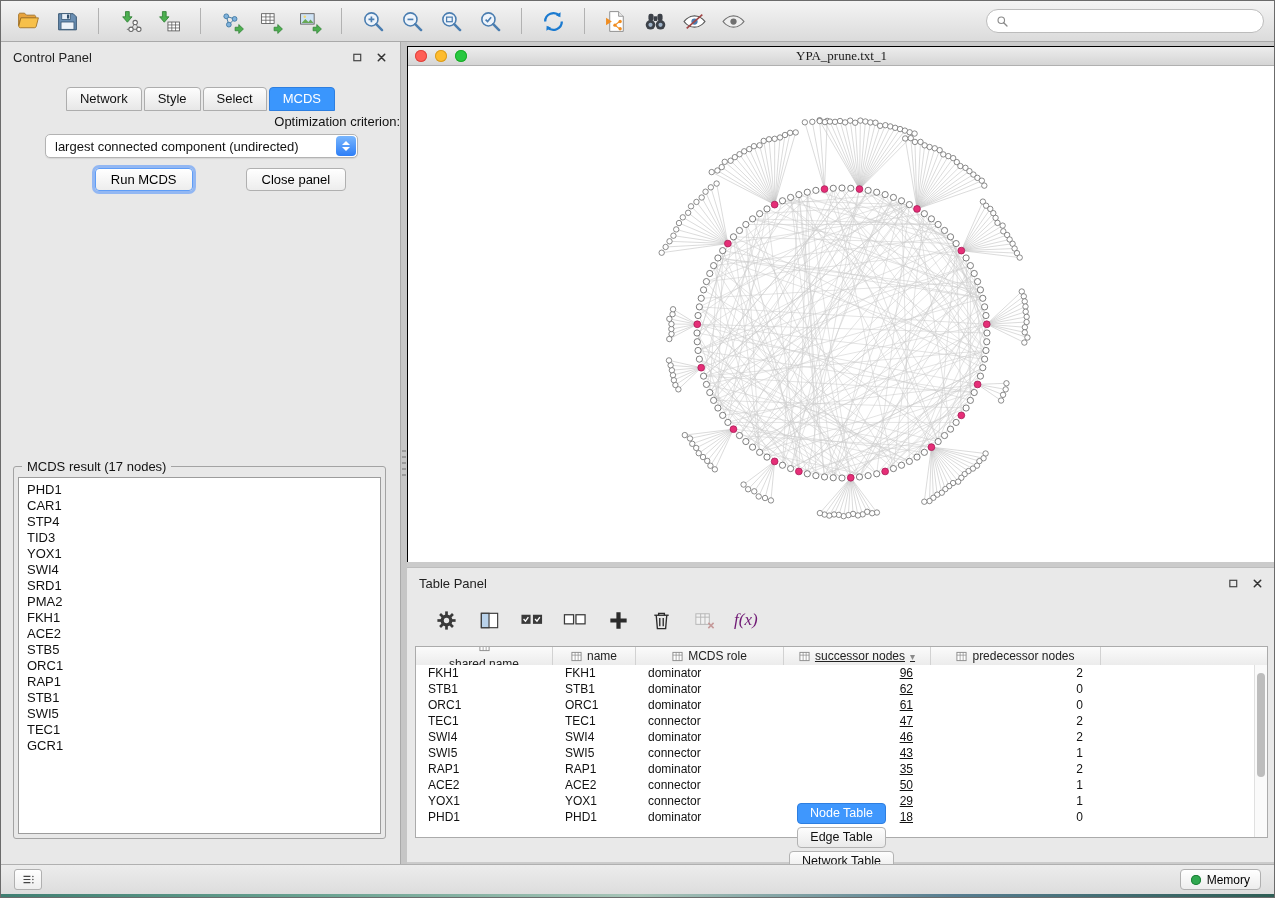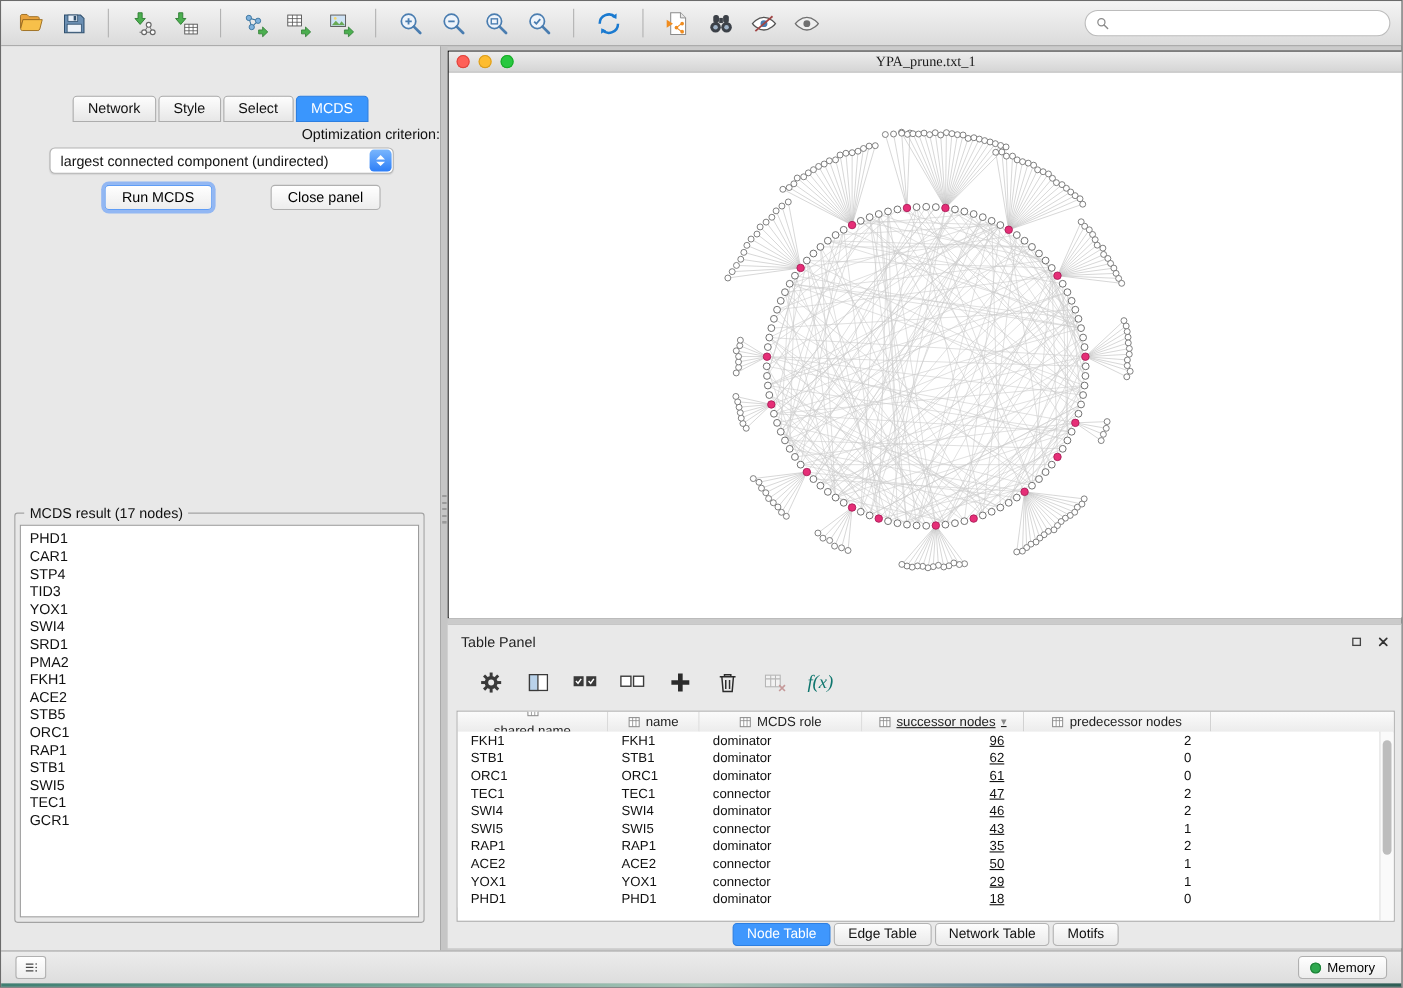--- a/index.html
+++ b/index.html
@@ -76,41 +76,41 @@
   #network-canvas{display:block;width:867px;height:496px;background:#fff;}
 
   
   #table-panel{position:absolute;left:406px;top:566px;width:869px;height:295px;background:#e9e9e9;
     box-sizing:border-box;border-top:1px solid #bdbdbd;}
   #tp-toolbar{height:44px;display:flex;align-items:center;gap:17px;padding-left:26px;}
   .tp-btn{background:none;border:none;padding:0;width:26px;height:26px;display:flex;
     align-items:center;justify-content:center;}
   .tp-btn svg{width:23px;height:23px;}
   .tp-btn.wide svg{width:28px;}
-  .tp-btn.fx{font-family:"Liberation Serif",serif;font-style:italic;font-size:17px;color:#0f766e;width:auto;}
+  .tp-btn.fx{font-family:"Liberation Serif",serif;font-style:italic;font-size:17px;color:#701a75;width:auto;}
   #tp-table{position:absolute;left:8px;right:8px;top:78px;height:192px;background:#fff;
     border:1px solid #ababab;box-sizing:border-box;overflow:hidden;}
   #t-head{display:flex;height:18px;border-bottom:1px solid #c3c3c3;}
   .th{display:flex;align-items:center;justify-content:center;gap:5px;box-sizing:border-box;
     border-right:1px solid #d2d2d2;background:linear-gradient(#fbfbfb,#ececec);
     font-size:12px;color:#222;height:18px;}
   .th-ic{width:11px;height:11px;flex:none;}
   .th-caret{color:#8a8a8a;font-size:10px;}
   .c0{width:137px;flex-direction:column;} .c1{width:83px;} .c2{width:148px;} .c3{width:147px;text-decoration:underline;} .c4{width:170px;}
   .th-fill{flex:1;border-right:none;}
   #t-body{position:absolute;left:0;right:13px;top:18px;bottom:0;}
   .tr{display:flex;height:16px;align-items:center;background:#fff;}
   .td{box-sizing:border-box;font-size:12px;white-space:nowrap;overflow:hidden;}
   .td.c0,.td.c1,.td.c2{padding-left:12px;}
   .td.num{text-align:right;padding-right:18px;}
   #t-scrollbar{position:absolute;right:0;top:18px;bottom:0;width:13px;background:#fafafa;
     border-left:1px solid #e0e0e0;box-sizing:border-box;}
   #t-thumb{position:absolute;left:2px;right:2px;top:8px;height:104px;border-radius:5px;background:#bdbdbd;}
   #tp-tabs{position:absolute;left:0;right:0;bottom:0;height:25px;display:flex;
-    justify-content:center;align-items:center;gap:3px;}
+    justify-content:center;align-items:center;gap:3px;flex-direction:column;}
   .tp-tab{padding:2px 12px 3px;border:1px solid #b3b3b3;border-radius:4px;
     background:linear-gradient(#fdfdfd,#eaeaea);font-size:12.5px;}
   .tp-tab.active{background:#3f97fd;color:#fff;border-color:#2d7ee0;}
 
   
   #status-bar{position:absolute;left:0;top:863px;width:100%;height:30px;box-sizing:border-box;
     background:linear-gradient(#ececec,#dddddd);border-top:1px solid #b0b0b0;
     display:flex;align-items:center;padding:0 13px;}
   #status-menu-btn{width:28px;height:21px;border:1px solid #b0b0b0;border-radius:3px;
     background:linear-gradient(#fff,#eee);display:flex;align-items:center;justify-content:center;padding:0;}
@@ -265,20 +265,35 @@
     <div id="toolbar-search">
       <svg viewBox="0 0 16 16">
           <circle cx="6.5" cy="6.5" r="4" fill="none" stroke="#8a8a8a" stroke-width="1.4"></circle>
           <path d="M9.5 9.5l4 4" stroke="#8a8a8a" stroke-width="1.6" stroke-linecap="round"></path>
         </svg>
       <input type="text" placeholder="" style="">
     </div>
   </div>
 
   <div id="control-panel">
+    <div class="panel-header">
+      <span>Control Panel</span>
+      <span class="win-controls">
+        <button class="wc">
+            <svg viewBox="0 0 12 12">
+              <rect x="2" y="2.5" width="7.5" height="7" fill="none" stroke="#444" stroke-width="1.3"></rect>
+            </svg>
+          </button>
+        <button class="wc">
+            <svg viewBox="0 0 12 12">
+              <path d="M2.5 2.5l7 7m0-7l-7 7" stroke="#333" stroke-width="1.7" stroke-linecap="round"></path>
+            </svg>
+          </button>
+      </span>
+    </div>
 
     <div id="cp-tabs">
         <div class="cp-tab">Network</div>
         <div class="cp-tab">Style</div>
         <div class="cp-tab">Select</div>
         <div class="cp-tab active">MCDS</div>
       </div>
 
     <div id="cp-opt-label">Optimization criterion:</div>
 

